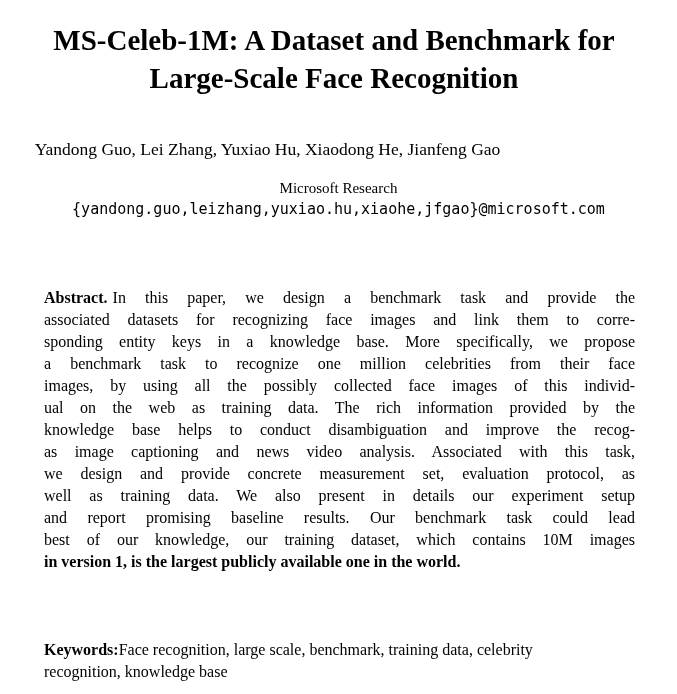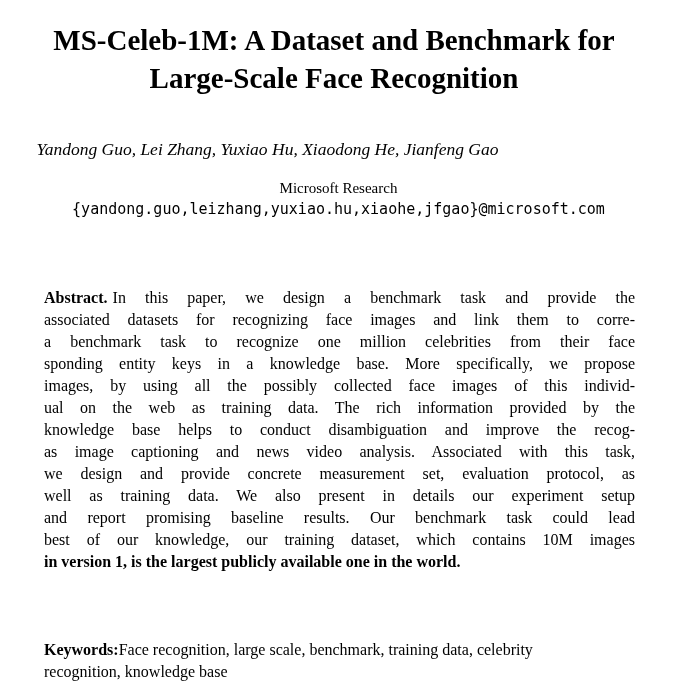--- a/index.html
+++ b/index.html
@@ -26,21 +26,20 @@
     font-size: 29px;
     line-height: 38px;
   }
   .authors {
     position: absolute;
     top: 139px;
     left: 0;
     width: 535px;
     text-align: center;
     font-size: 17.5px;
-    font-style: italic;
   }
   .affiliation {
     position: absolute;
     top: 180px;
     left: 0;
     width: 677px;
     text-align: center;
     font-size: 15px;
   }
   .email {
@@ -101,22 +100,22 @@
   <div class="affiliation">Microsoft Research</div>
 
   <div class="email">{yandong.guo,leizhang,yuxiao.hu,xiaohe,jfgao}@microsoft.com</div>
 
   <div class="abstract">
     <div class="abs-line">
       <span class="abs-label">Abstract.</span><span>In this paper, we design a benchmark task and provide the</span>
     </div>
     <div class="abs-lines">
         <div class="abs-line">associated datasets for recognizing face images and link them to corre-</div>
+        <div class="abs-line">sponding entity keys in a knowledge base. More specifically, we propose</div>
         <div class="abs-line">a benchmark task to recognize one million celebrities from their face</div>
-        <div class="abs-line">sponding entity keys in a knowledge base. More specifically, we propose</div>
         <div class="abs-line">images, by using all the possibly collected face images of this individ-</div>
         <div class="abs-line">ual on the web as training data. The rich information provided by the</div>
         <div class="abs-line">knowledge base helps to conduct disambiguation and improve the recog-</div>
         <div class="abs-line">as image captioning and news video analysis. Associated with this task,</div>
         <div class="abs-line">we design and provide concrete measurement set, evaluation protocol, as</div>
         <div class="abs-line">well as training data. We also present in details our experiment setup</div>
         <div class="abs-line">and report promising baseline results. Our benchmark task could lead</div>
         <div class="abs-line">best of our knowledge, our training dataset, which contains 10M images</div>
         <div class="abs-line">in version 1, is the largest publicly available one in the world.</div>
       </div>

